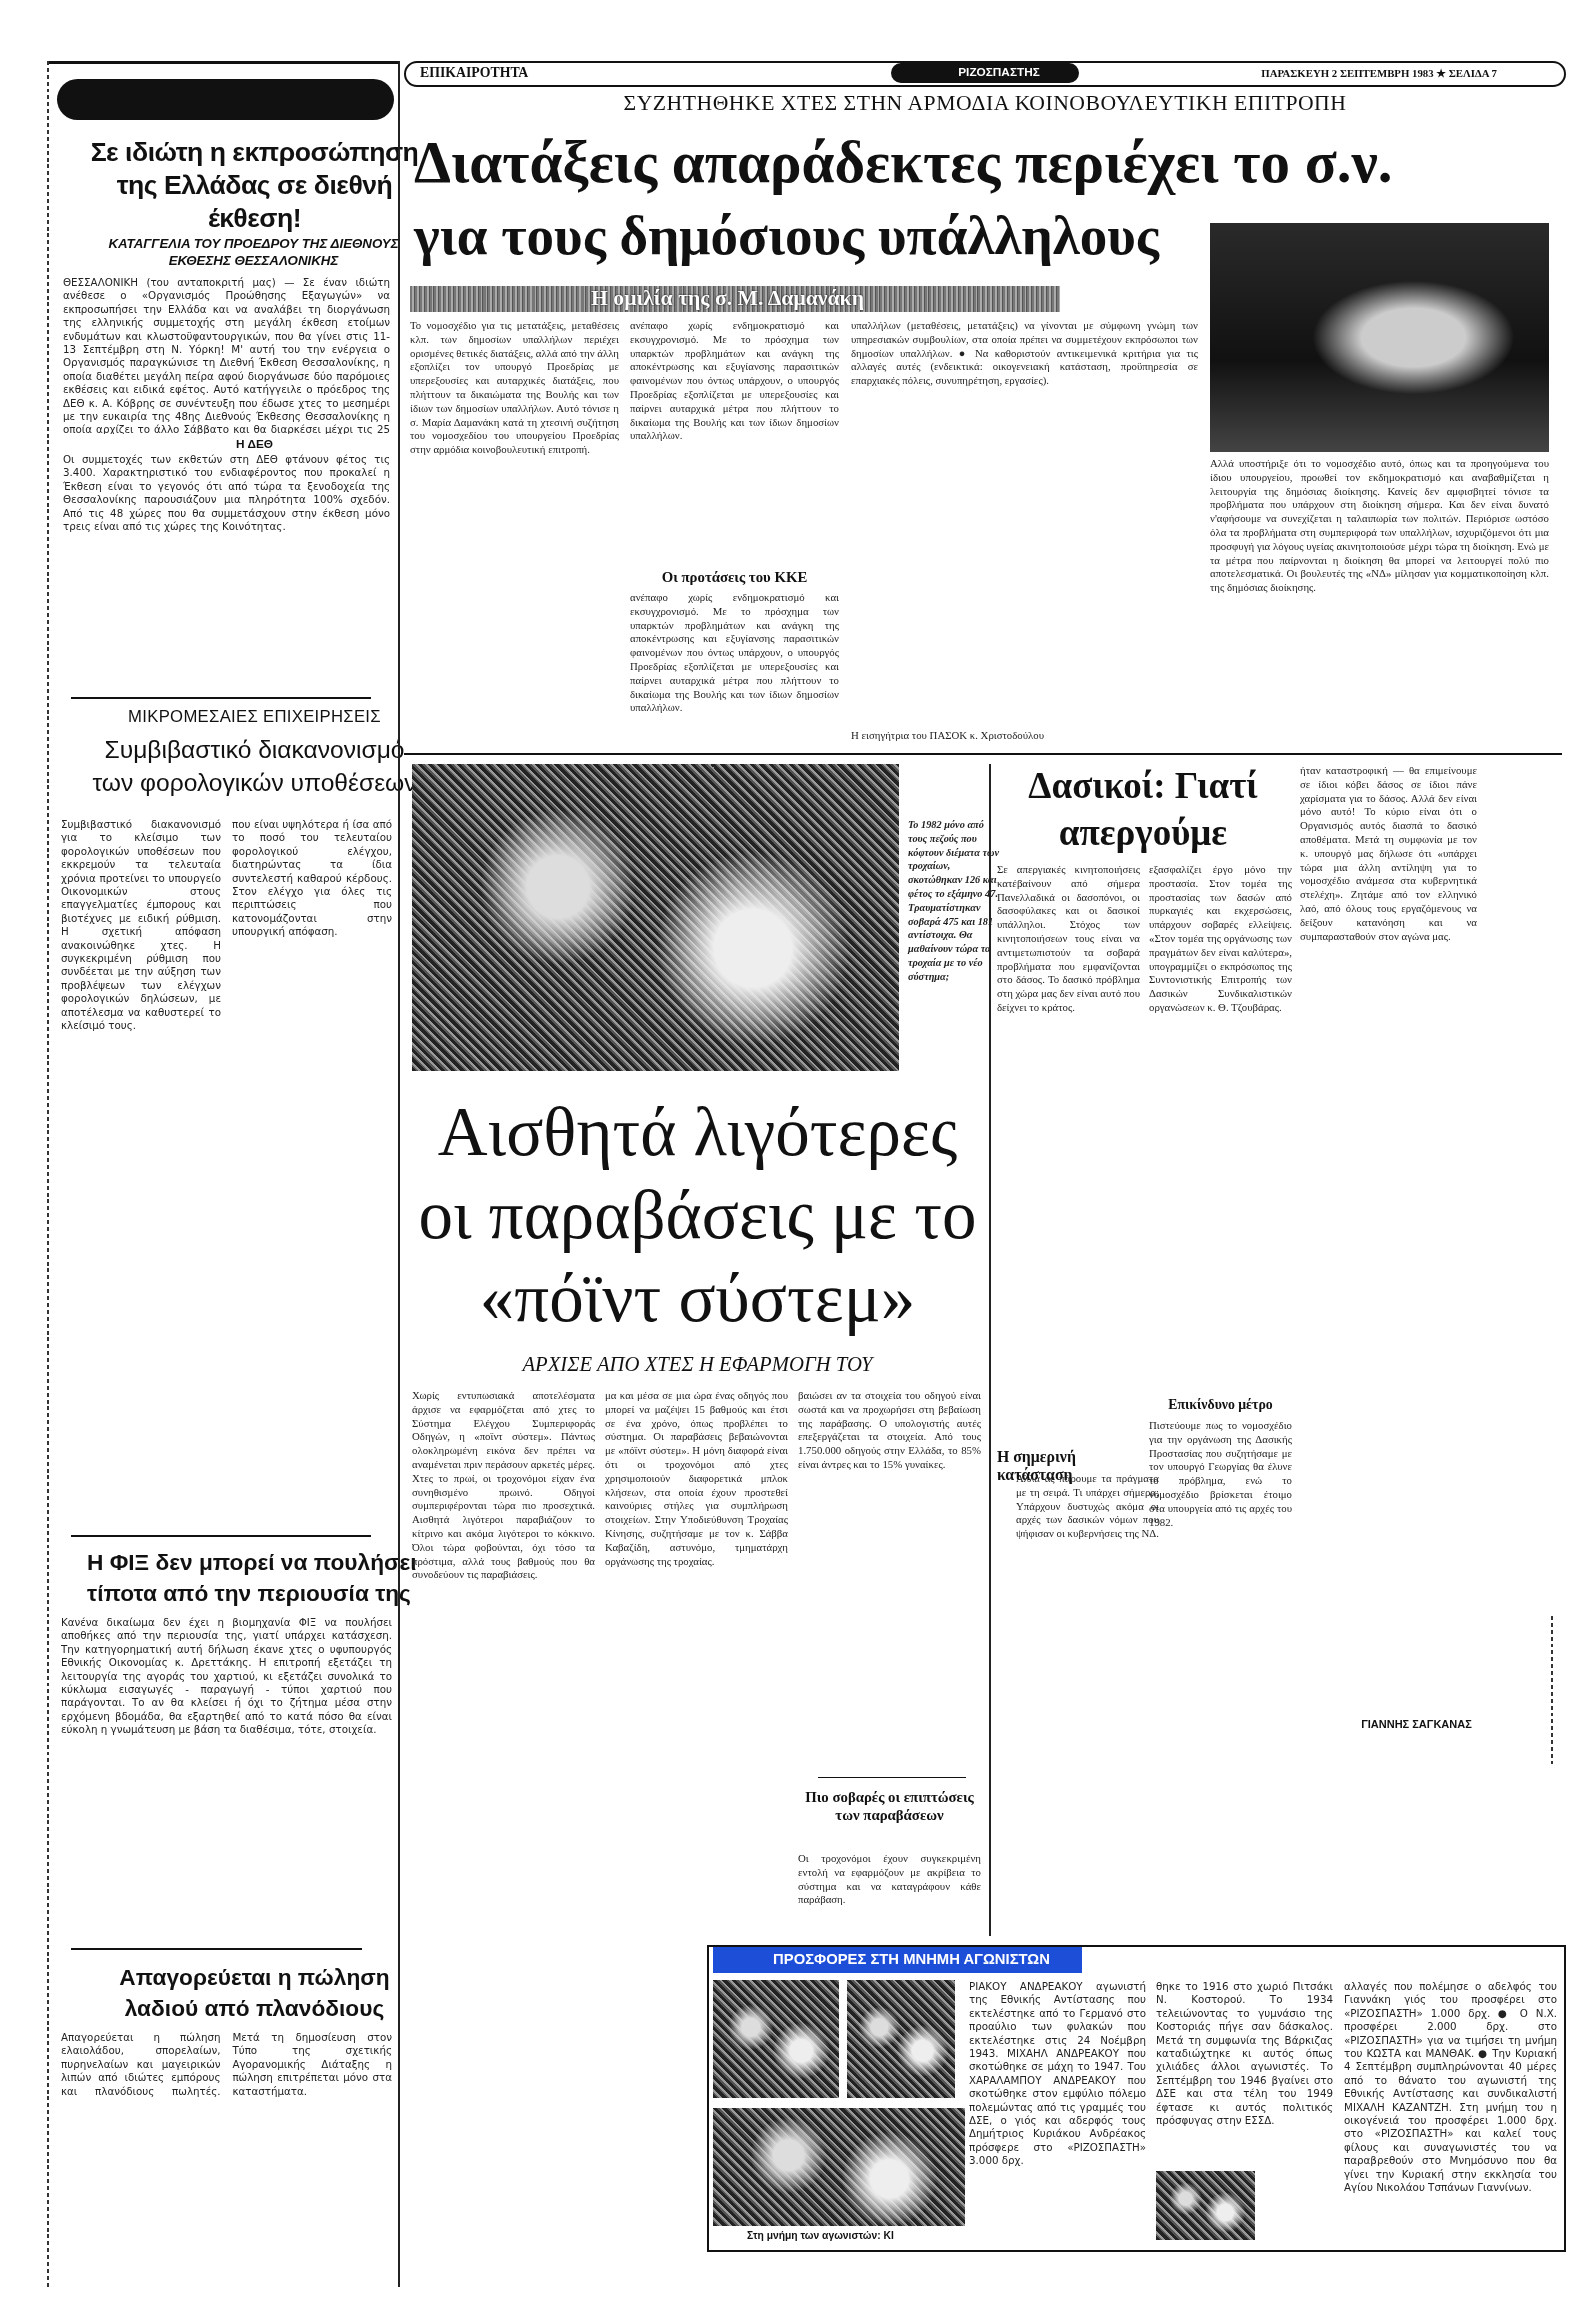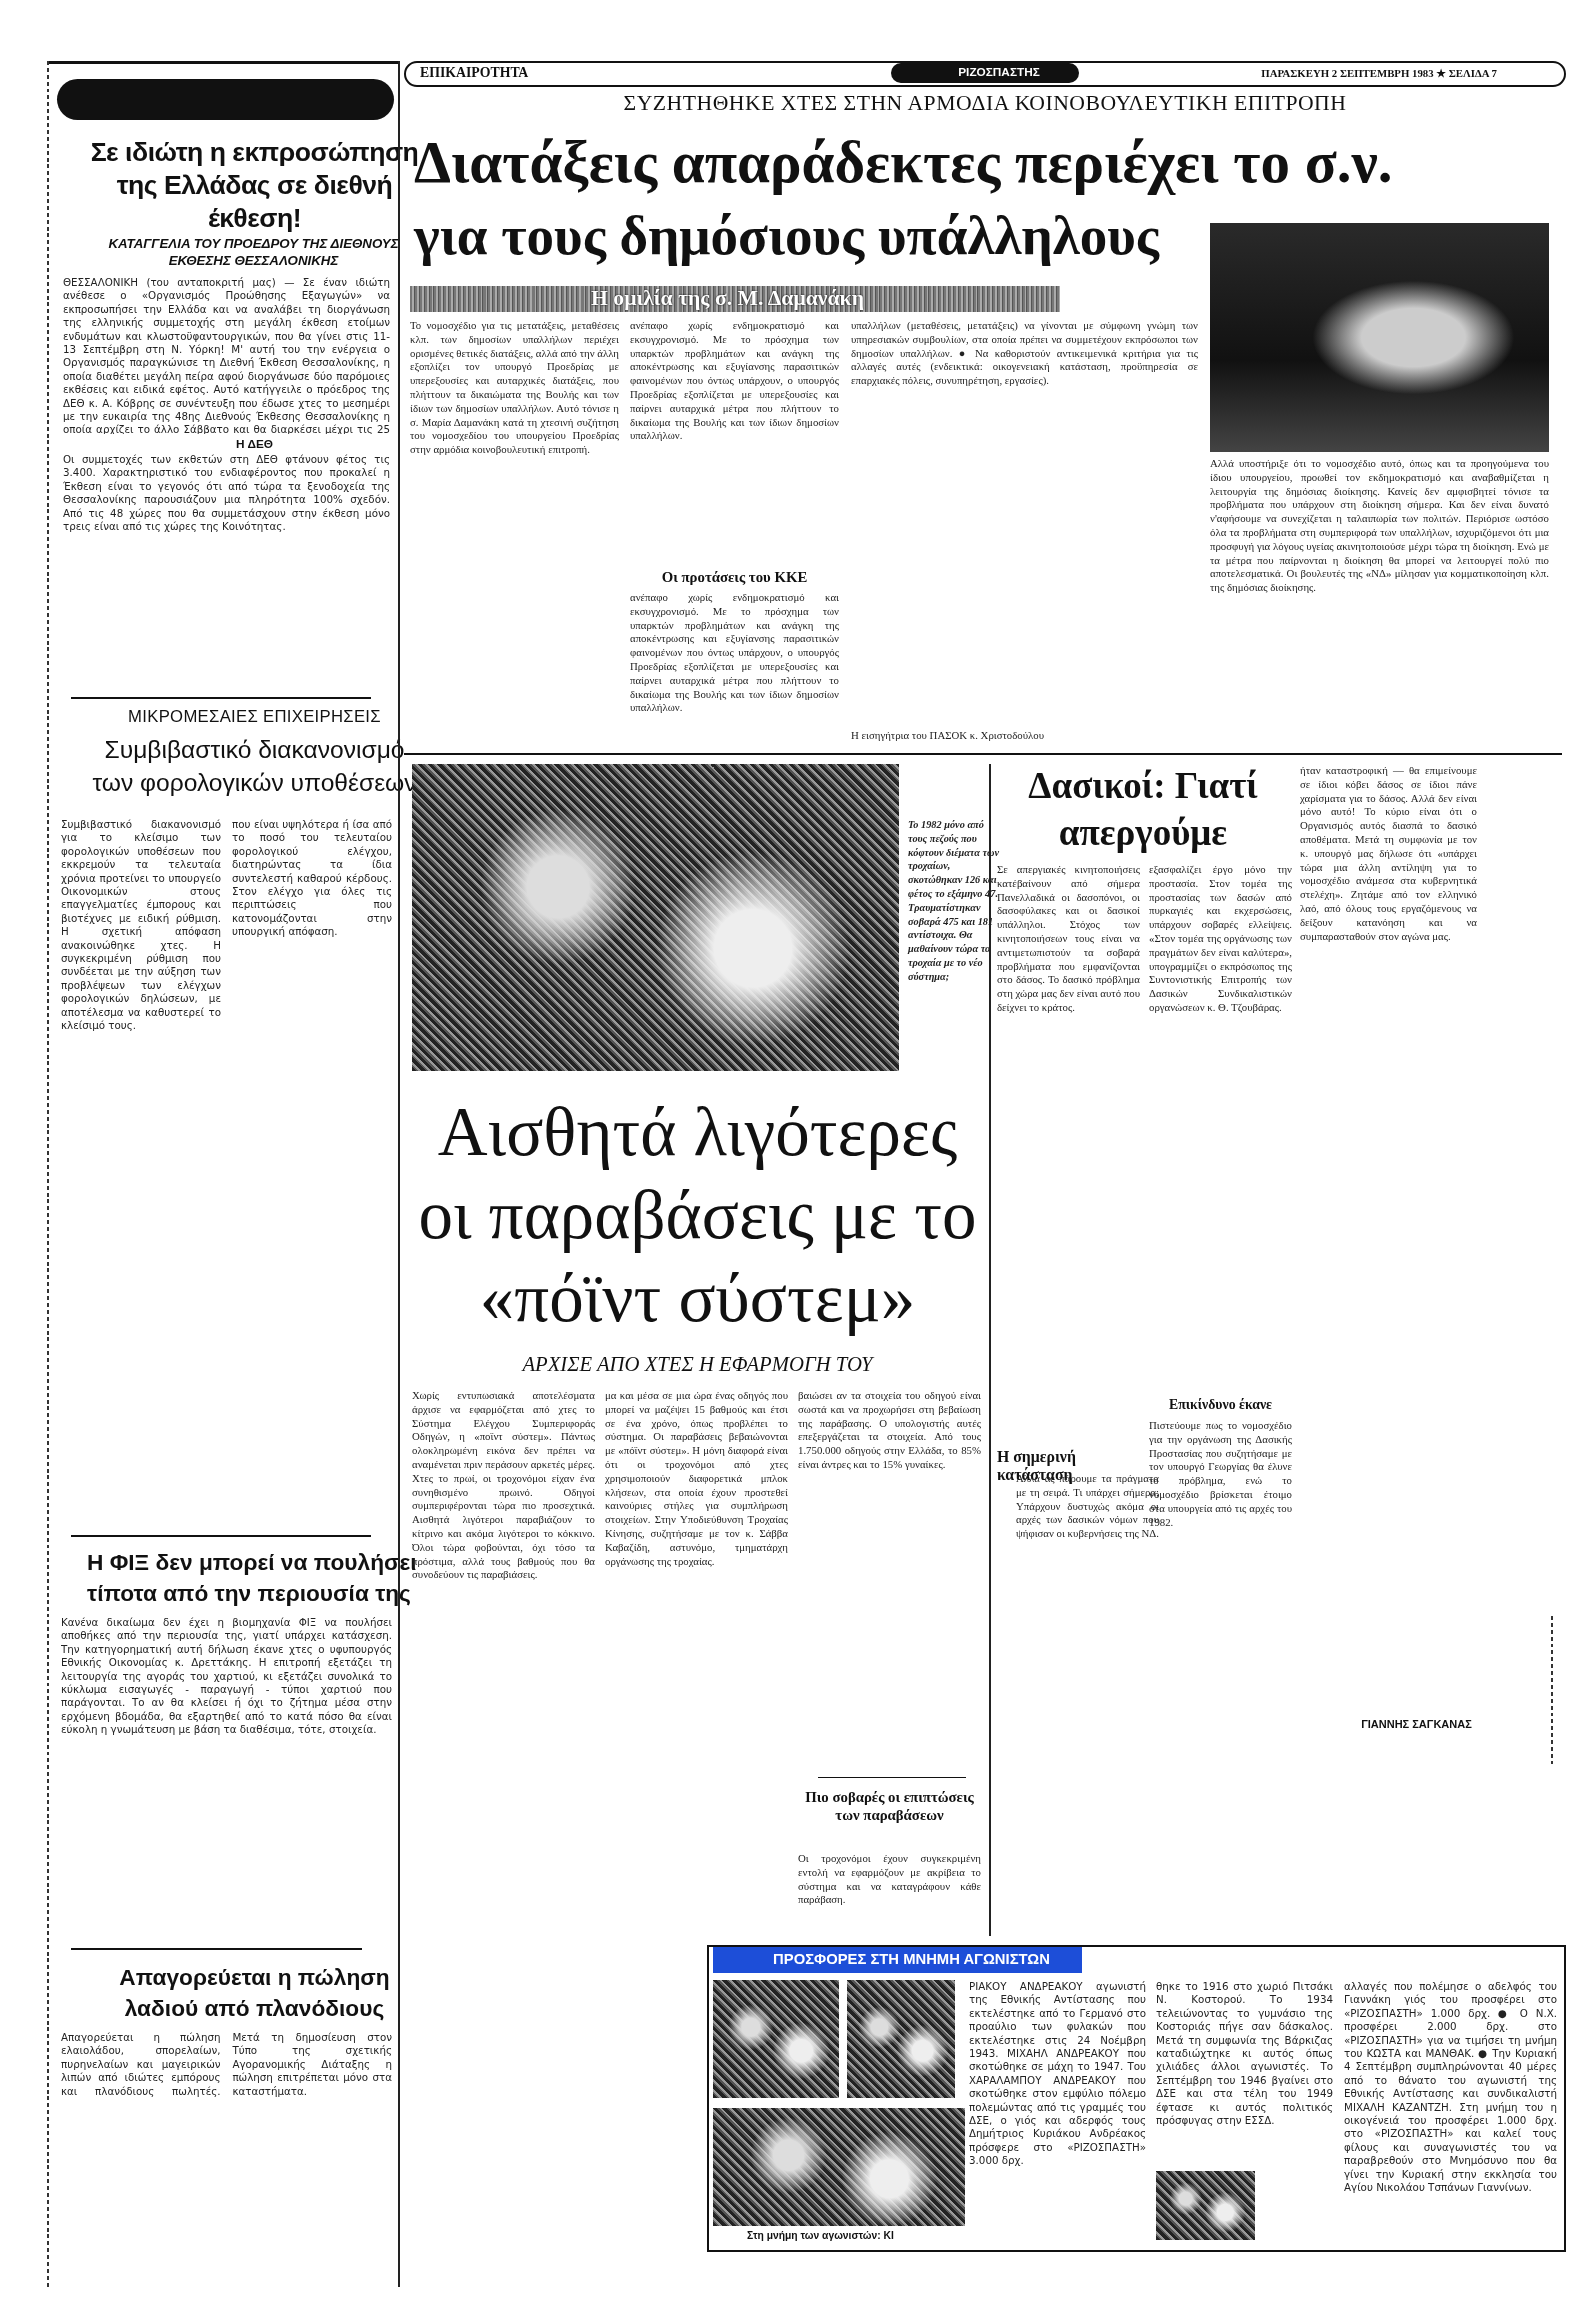--- a/index.html
+++ b/index.html
@@ -82,21 +82,21 @@
 <div class="rule" style="left:818px;top:1777px;width:148px;height:1px;"></div>
 <div class="abs serif" style="left:798px;top:1789px;width:183px;text-align:center;font-size:14.8px;line-height:17.7px;font-weight:bold;">Πιο σοβαρές οι επιπτώσεις των παραβάσεων</div>
 <div class="abs body-serif" style="left:798px;top:1852px;width:183px;height:79px;overflow:hidden;">Οι τροχονόμοι έχουν συγκεκριμένη εντολή να εφαρμόζουν με ακρίβεια το σύστημα και να καταγράφουν κάθε παράβαση.</div>
 
 <div class="vrule" style="left:989px;top:764px;height:1172px;"></div>
 <div class="abs serif" style="left:995px;top:762px;width:296px;text-align:center;font-size:37px;line-height:47px;font-weight:bold;">Δασικοί: Γιατί απεργούμε</div>
 <div class="abs body-serif" style="left:997px;top:863px;width:143px;height:552px;overflow:hidden;">Σε απεργιακές κινητοποιήσεις κατέβαίνουν από σήμερα Πανελλαδικά οι δασοπόνοι, οι δασοφύλακες και οι δασικοί υπάλληλοι. Στόχος των κινητοποιήσεων τους είναι να αντιμετωπιστούν τα σοβαρά προβλήματα που εμφανίζονται στο δάσος. Το δασικό πρόβλημα στη χώρα μας δεν είναι αυτό που δείχνει το κράτος.</div>
 <div class="abs body-serif" style="left:1149px;top:863px;width:143px;height:552px;overflow:hidden;">εξασφαλίζει έργο μόνο την προστασία. Στον τομέα της προστασίας των δασών από πυρκαγιές και εκχερσώσεις, υπάρχουν σοβαρές ελλείψεις. «Στον τομέα της οργάνωσης των πραγμάτων δεν είναι καλύτερα», υπογραμμίζει ο εκπρόσωπος της Συντονιστικής Επιτροπής των Δασικών Συνδικαλιστικών οργανώσεων κ. Θ. Τζουβάρας.</div>
 <div class="abs serif" style="left:997px;top:1448px;width:143px;font-size:15.8px;font-weight:bold;">Η σημερινή κατάσταση</div>
 <div class="abs body-serif" style="left:997px;top:1472px;width:143px;height:443px;overflow:hidden;margin-left:19px;">Αλλά ας πάρουμε τα πράγματα με τη σειρά. Τι υπάρχει σήμερα; Υπάρχουν δυστυχώς ακόμα οι αρχές των δασικών νόμων που ψήφισαν οι κυβερνήσεις της ΝΔ.</div>
-<div class="abs serif" style="left:1149px;top:1397px;width:143px;text-align:center;font-size:13.8px;font-weight:bold;">Επικίνδυνο έκανε</div>
+<div class="abs serif" style="left:1149px;top:1397px;width:143px;text-align:center;font-size:13.8px;font-weight:bold;">Επικίνδυνο μέτρο</div>
 <div class="abs body-serif" style="left:1149px;top:1419px;width:143px;height:493px;overflow:hidden;">Πιστεύουμε πως το νομοσχέδιο για την οργάνωση της Δασικής Προστασίας που συζητήσαμε με τον υπουργό Γεωργίας θα έλυνε το πρόβλημα, ενώ το νομοσχέδιο βρίσκεται έτοιμο στα υπουργεία από τις αρχές του 1982.</div>
 <div class="abs body-serif" style="left:1300px;top:764px;width:177px;height:1143px;overflow:hidden;">ήταν καταστροφική — θα επιμείνουμε σε ίδιοι κόβει δάσος σε ίδιοι πάνε χαρίσματα για το δάσος. Αλλά δεν είναι μόνο αυτό! Το κύριο είναι ότι ο Οργανισμός αυτός διασπά το δασικό αποθέματα. Μετά τη συμφωνία με τον κ. υπουργό μας δήλωσε ότι «υπάρχει τώρα μια άλλη αντίληψη για το νομοσχέδιο ανάμεσα στα κυβερνητικά στελέχη». Ζητάμε από τον ελληνικό λαό, από όλους τους εργαζόμενους να δείξουν κατανόηση και να συμπαρασταθούν στον αγώνα μας.</div>
 <div class="abs sans" style="left:1300px;top:1718px;width:177px;text-align:center;font-size:11px;font-weight:bold;">ΓΙΑΝΝΗΣ ΣΑΓΚΑΝΑΣ</div>
 
 <div class="dashv" style="left:1551px;top:1616px;height:148px;"></div>
 
 <div class="abs" style="left:707px;top:1945px;width:855px;height:303px;border:2px solid #111;"></div>
 <div class="abs sans" style="left:713px;top:1947px;width:341px;height:25.6px;background:#1d4ed8;color:#fff;font-weight:bold;font-size:14.8px;line-height:25.6px;text-align:center;">ΠΡΟΣΦΟΡΕΣ ΣΤΗ ΜΝΗΜΗ ΑΓΩΝΙΣΤΩΝ</div>
 <div class="photo" style="left:713px;top:1980px;width:126px;height:118px;"></div>
 <div class="photo" style="left:847px;top:1980px;width:108px;height:118px;"></div>

